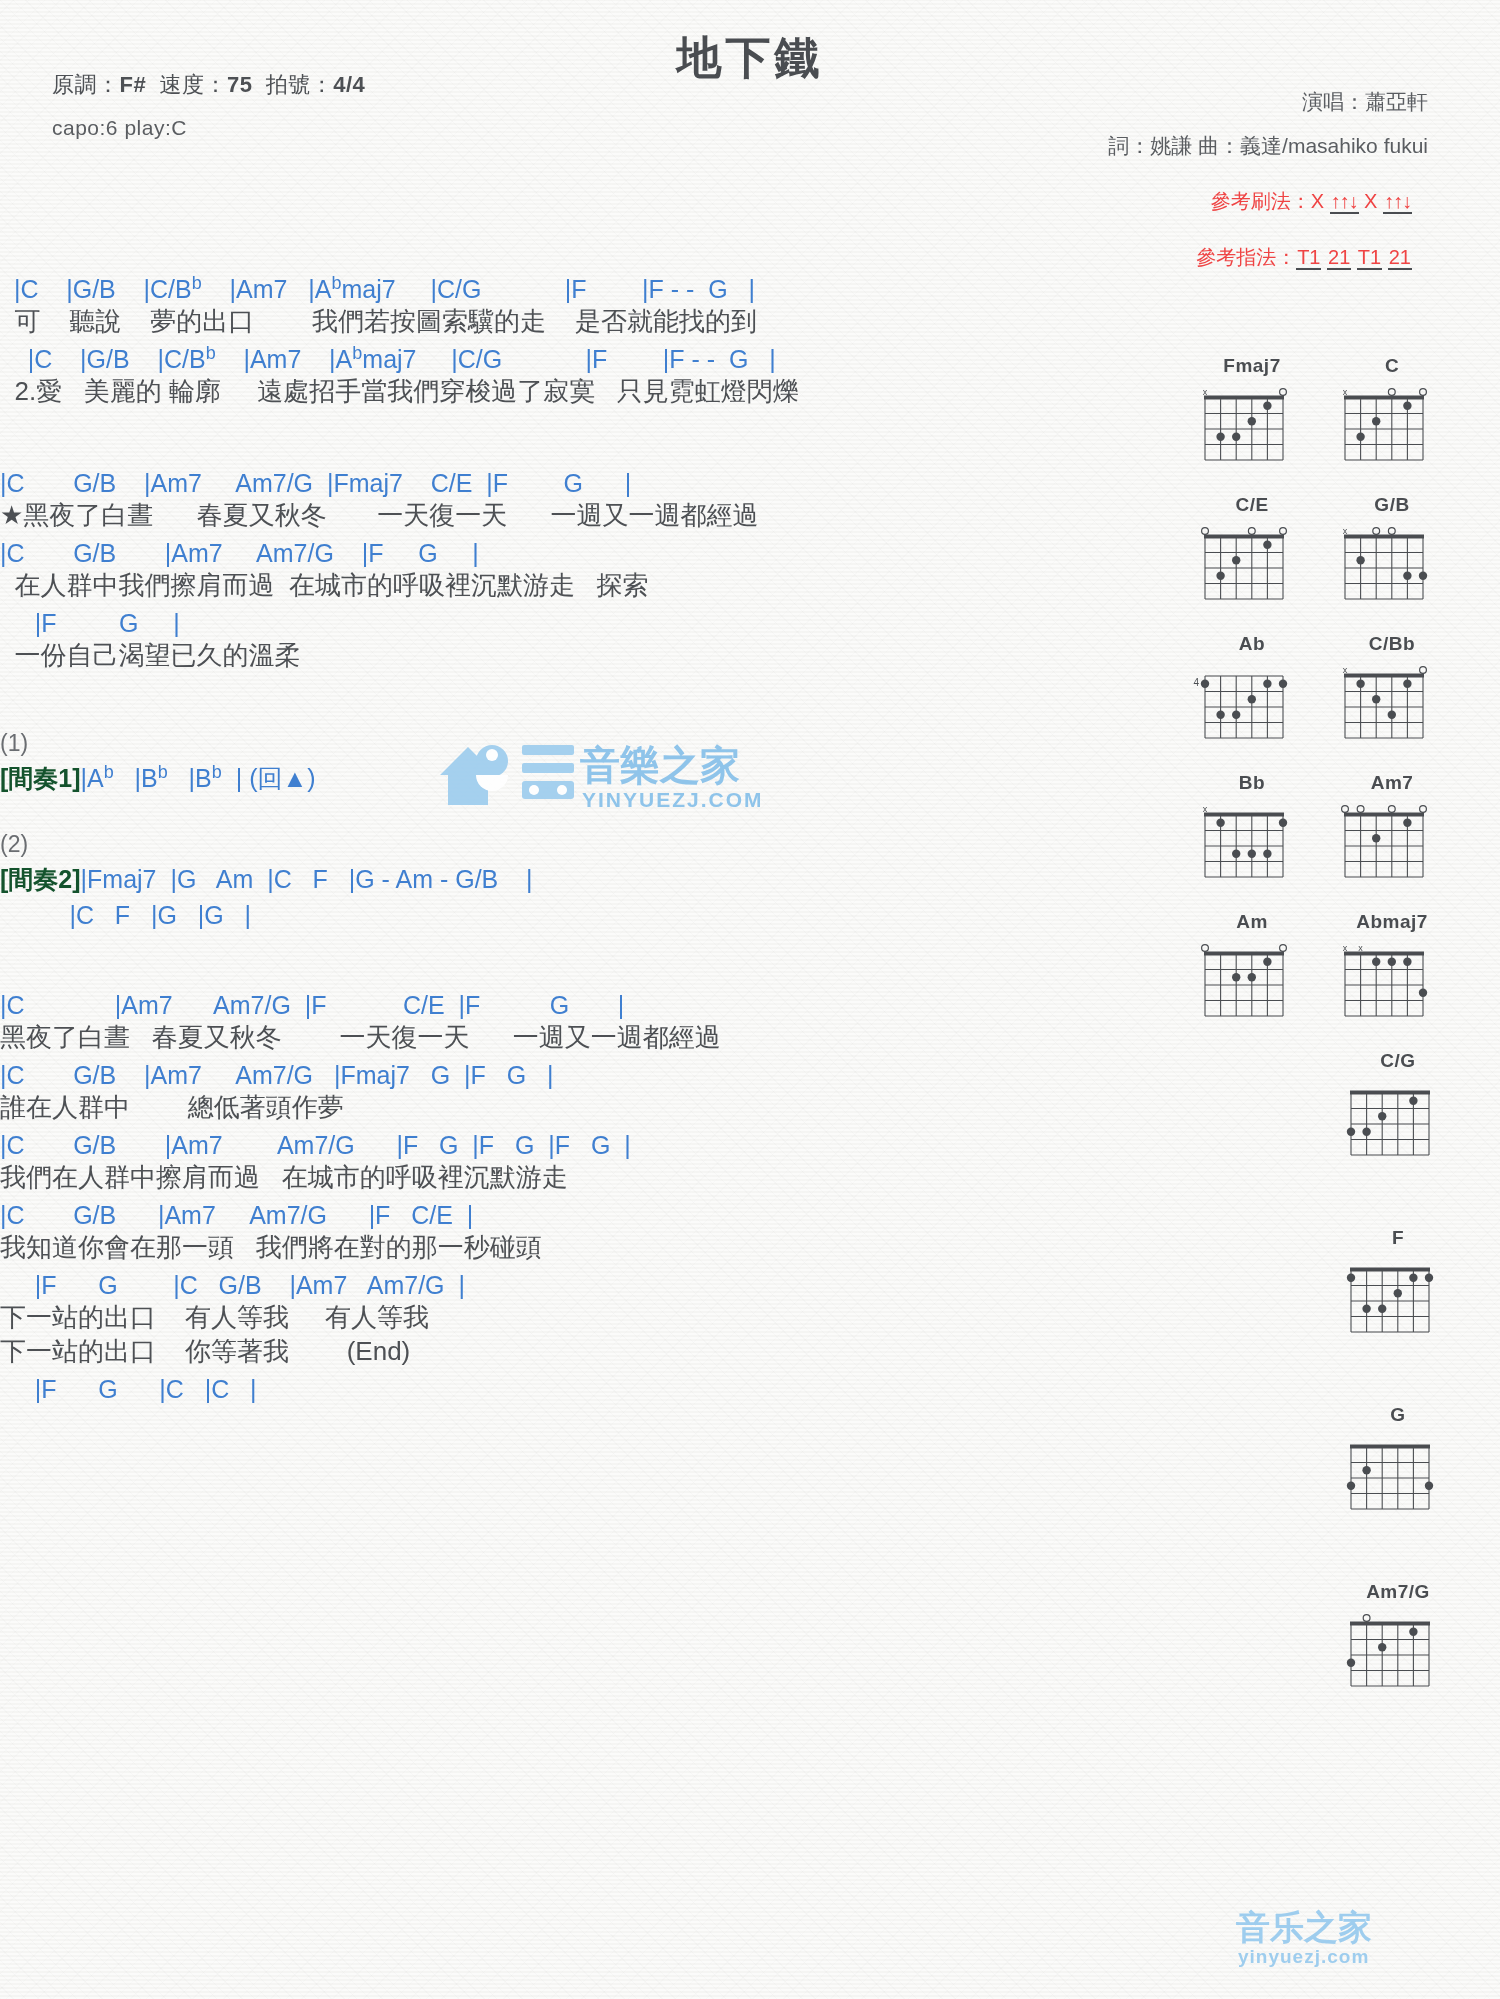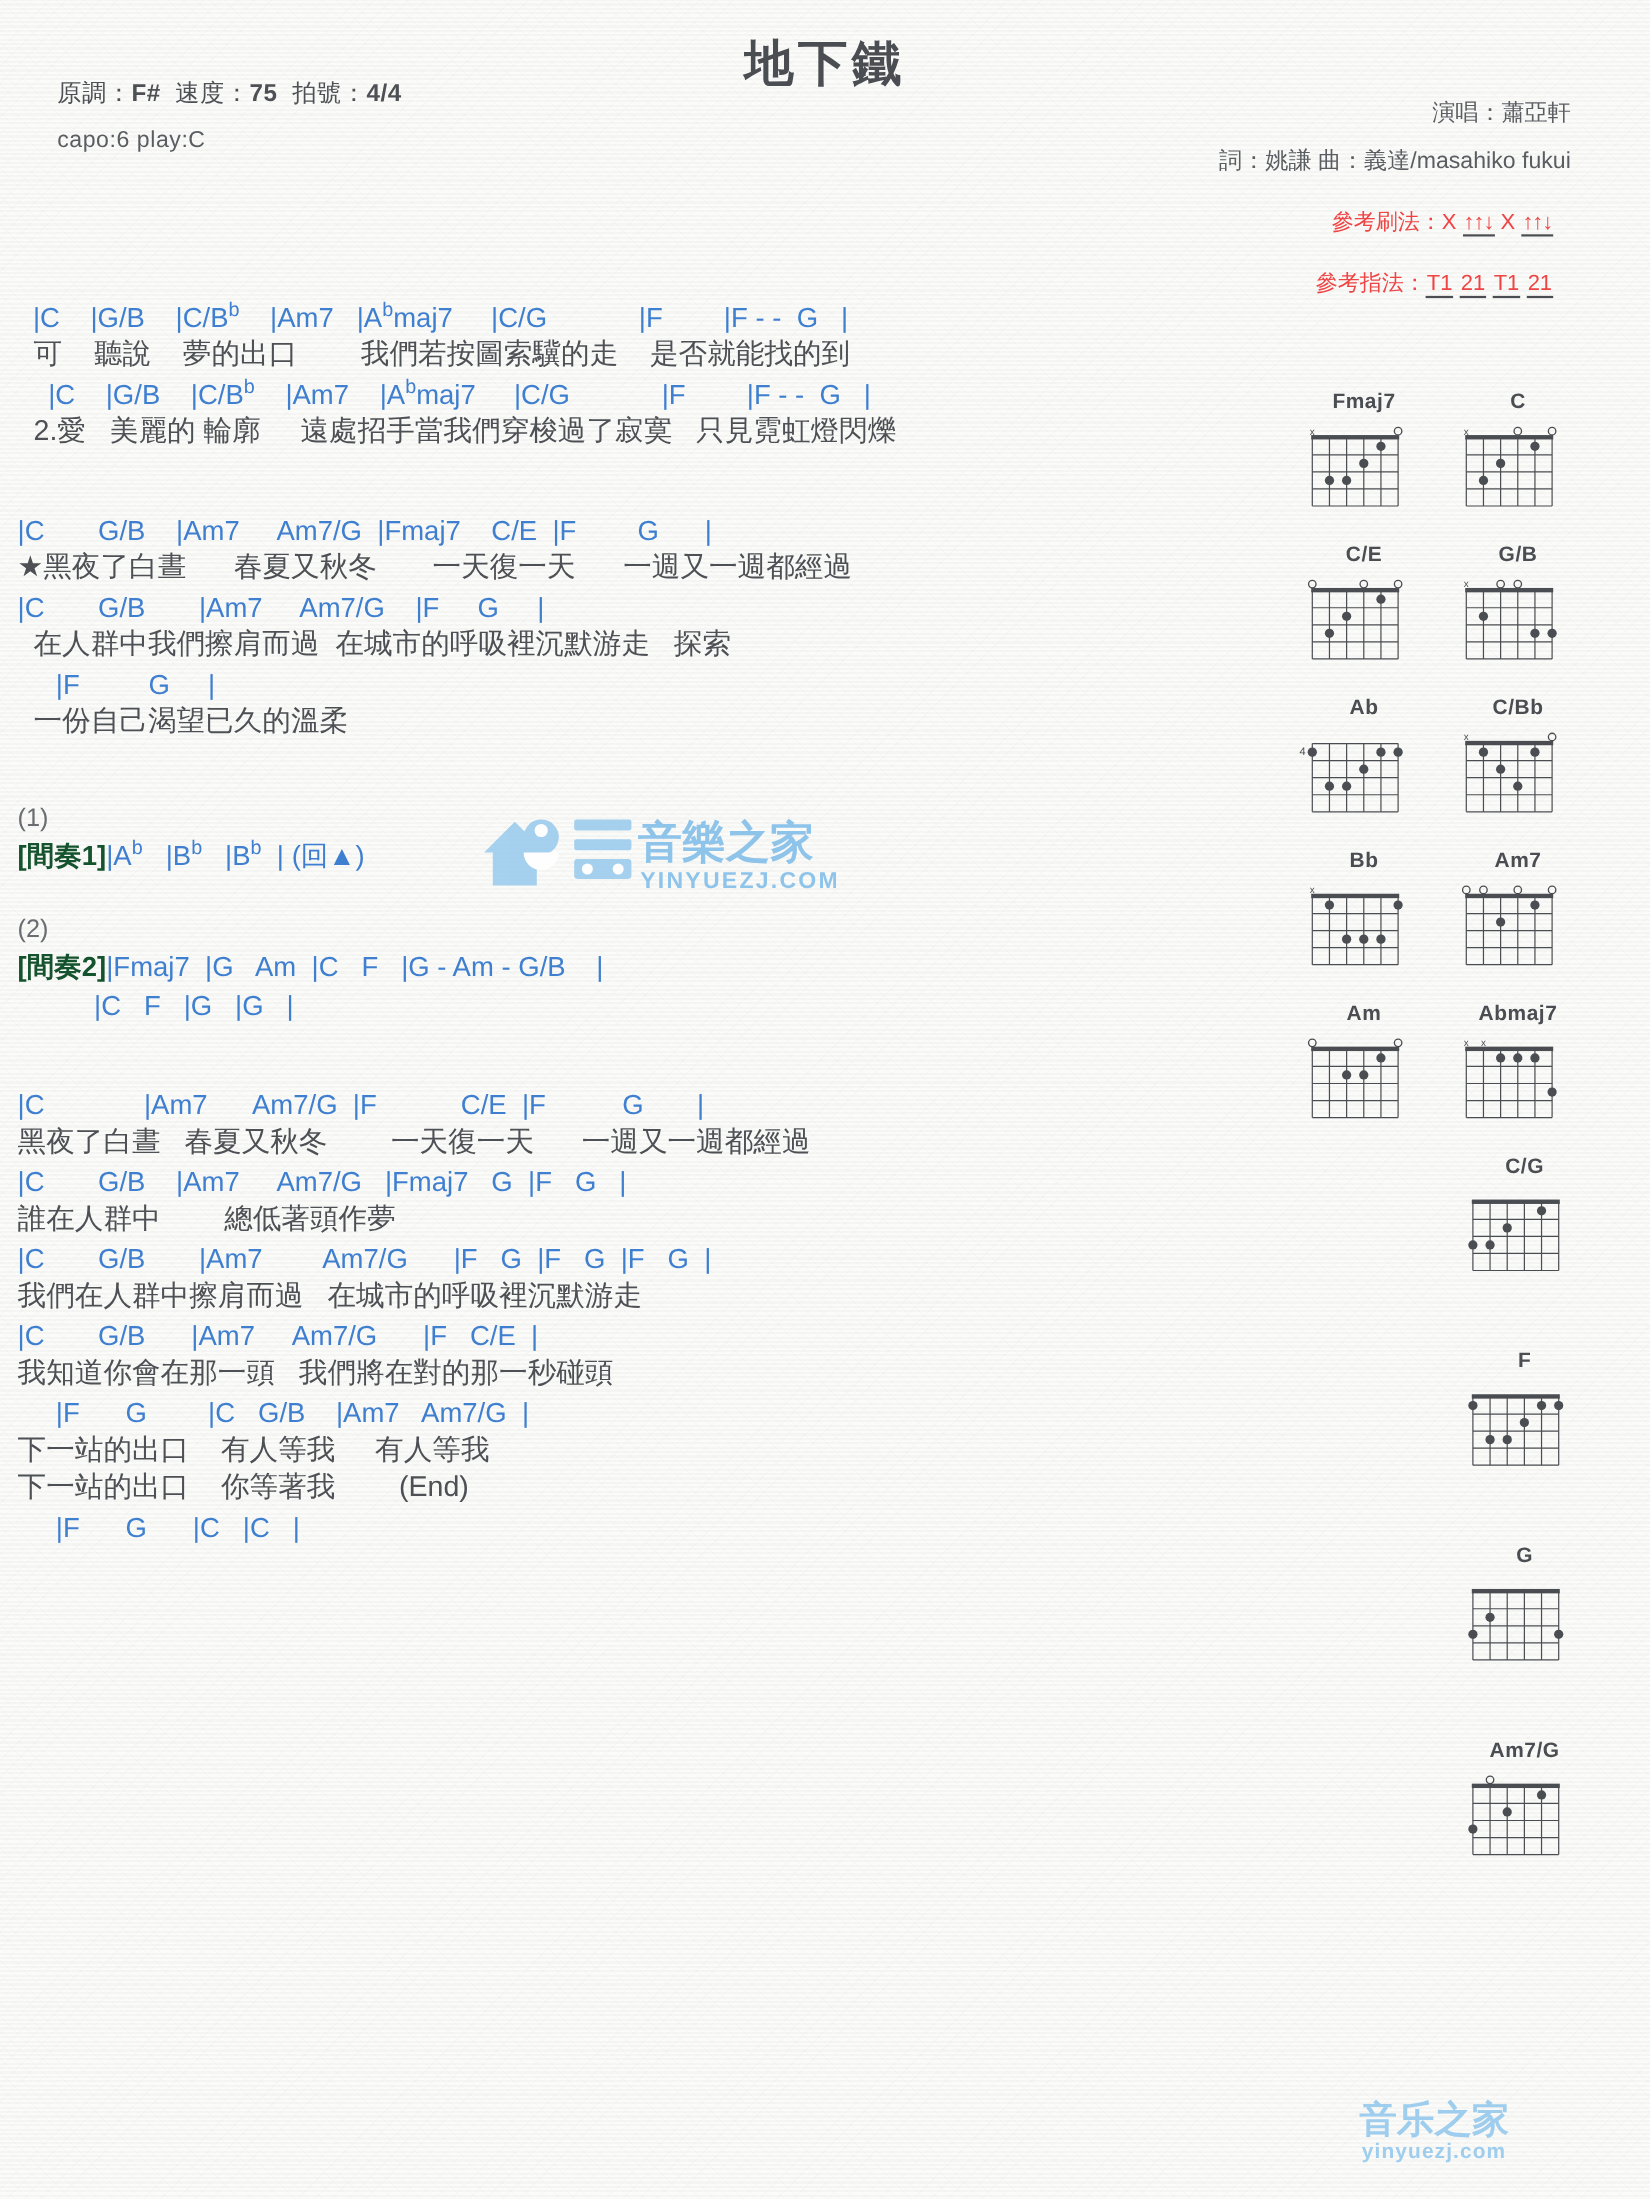--- a/index.html
+++ b/index.html
@@ -32,31 +32,31 @@
   .meta-right .r2{margin-top:16px;}
   .pattern{position:absolute;right:88px;text-align:right;font-size:20px;color:#ef4444;white-space:nowrap;}
   .pattern.p1{top:188px;}
   .pattern.p2{top:244px;}
   .pat-group{display:inline-block;border-bottom:2px solid #4a4d51;line-height:1.05;padding:0 1px;}
   .pat-group.dbl{border-bottom:2px double #4a4d51;}
   .arrows{letter-spacing:-1px;}
 
   
   .body{position:absolute;left:0;top:268px;width:960px;}
-  .line{position:relative;height:auto;white-space:pre;font-size:25px;line-height:1.0;margin-left:16px;}
+  .line{position:relative;height:auto;white-space:pre;font-size:25px;line-height:1.0;}
   .chordline{color:#3f7fd0;font-size:25px;padding:9px 0 2px 0;letter-spacing:0px;}
   .lyricline{color:#4d5054;font-size:26px;padding:4px 0 4px 0;letter-spacing:0px;}
   sup.flat{font-size:.72em;vertical-align:super;line-height:0;}
   .gap-md{height:34px;}
   .gap-lg{height:54px;}
   .sect-lbl{color:#14532d;font-weight:bold;}
   .paren{color:#6a6d71;font-size:23px;}
 
   
-  .diagrams{position:absolute;right:20px;top:355px;width:310px;}
+  .diagrams{position:absolute;right:8px;top:355px;width:310px;}
   .drow{display:flex;justify-content:flex-start;gap:20px;margin-bottom:26px;padding-left:10px;}
   .dia{width:120px;}
   .dia .nm{text-align:center;font-size:19px;font-weight:bold;color:#4a4d51;margin-bottom:5px;letter-spacing:.5px;}
   .dia svg{display:block;}
   .single{justify-content:flex-end;padding-right:34px;}
 
   .wm{position:absolute;z-index:3;pointer-events:none;}
   .wm1{left:430px;top:735px;}
   .wm2{right:18px;bottom:22px;}
 </style>

